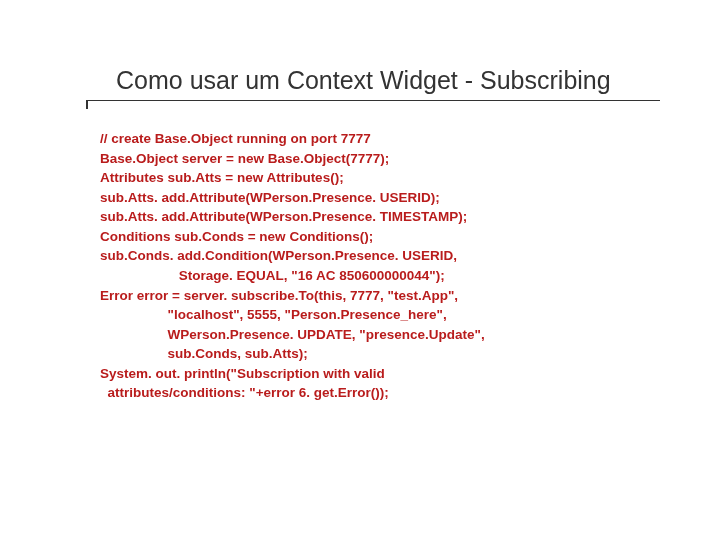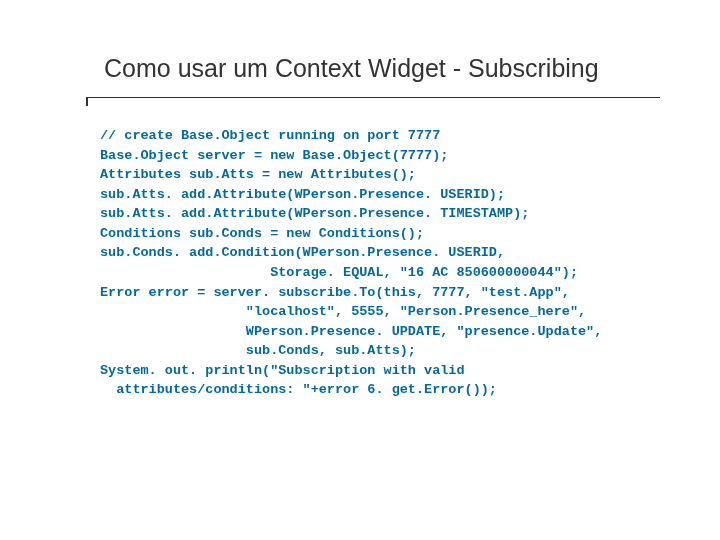--- a/index.html
+++ b/index.html
@@ -18,45 +18,45 @@
     padding: 50px 60px 40px 100px;
   }
   .title-wrap {
     position: relative;
     margin-bottom: 28px;
   }
   .title {
     font-size: 25px;
     color: #333333;
     font-weight: 400;
-    margin: 4px;
-    padding-bottom: 15px;
+    margin: 16px;
+    padding-bottom: 6px;
   }
   .title-rule {
     position: absolute;
     left: -14px;
     right: 0;
     bottom: 0;
     height: 1.5px;
     background: #333333;
   }
   .title-tick {
     position: absolute;
     left: -14px;
     bottom: -8px;
     width: 1.5px;
     height: 9px;
     background: #333333;
   }
   .code {
-    font-family: Liberation Mono, monospace;
+    font-family: Liberation Sans, sans-serif;
     font-size: 13.5px;
     font-weight: bold;
     line-height: 1.45;
-    color: #0369a1;
+    color: #b91c1c;
     white-space: pre;
     margin-top: 24px;
   }
 </style>
 </head>
 <body>
 
 <div class="slide">
   <div class="title-wrap">
     <h1 class="title">Como usar um Context Widget - Subscribing</h1>

